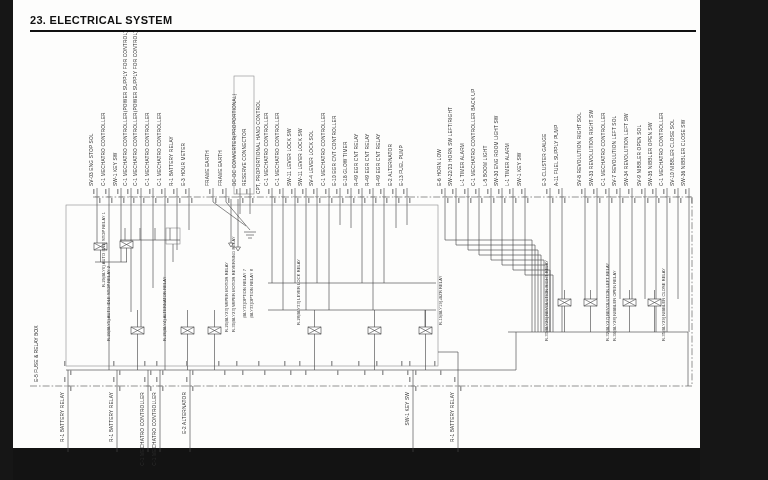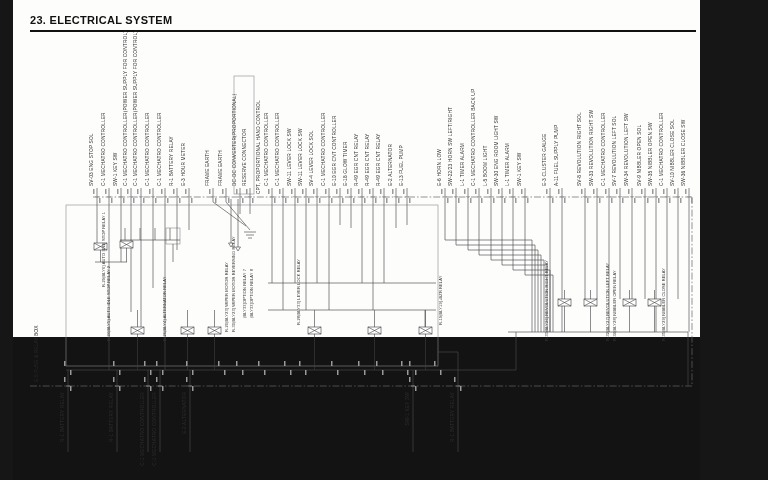--- a/index.html
+++ b/index.html
@@ -1,16 +1,16 @@
 <!DOCTYPE html>
 <html><head>
 <meta charset="utf-8">
 <style>
   html,body{margin:0;padding:0;background:#131313;width:768px;height:480px;overflow:hidden}
-  #page{position:absolute;left:0;top:0;width:768px;height:337px;background:#fdfdfc}
+  #page{position:absolute;left:0;top:0;width:768px;height:448px;background:#fdfdfc}
   .bezel{position:absolute;top:0;height:480px;background:#161616}
   #bezel-left{left:0;width:13px}
   #bezel-right{left:700px;width:68px}
   #header-title{position:absolute;left:30px;top:14px;font:bold 11px "Liberation Sans",sans-serif;
     color:#111;letter-spacing:.3px;white-space:nowrap}
   #header-rule{position:absolute;left:30px;top:30px;width:666px;height:1.6px;background:#111}
   #diagram-svg{position:absolute;left:0;top:0}
   .vlabel{position:absolute}
   .vlabel span{display:block;writing-mode:vertical-rl;transform:rotate(180deg);white-space:nowrap;
     font-family:"Liberation Sans",sans-serif;color:#2e2e2e}

